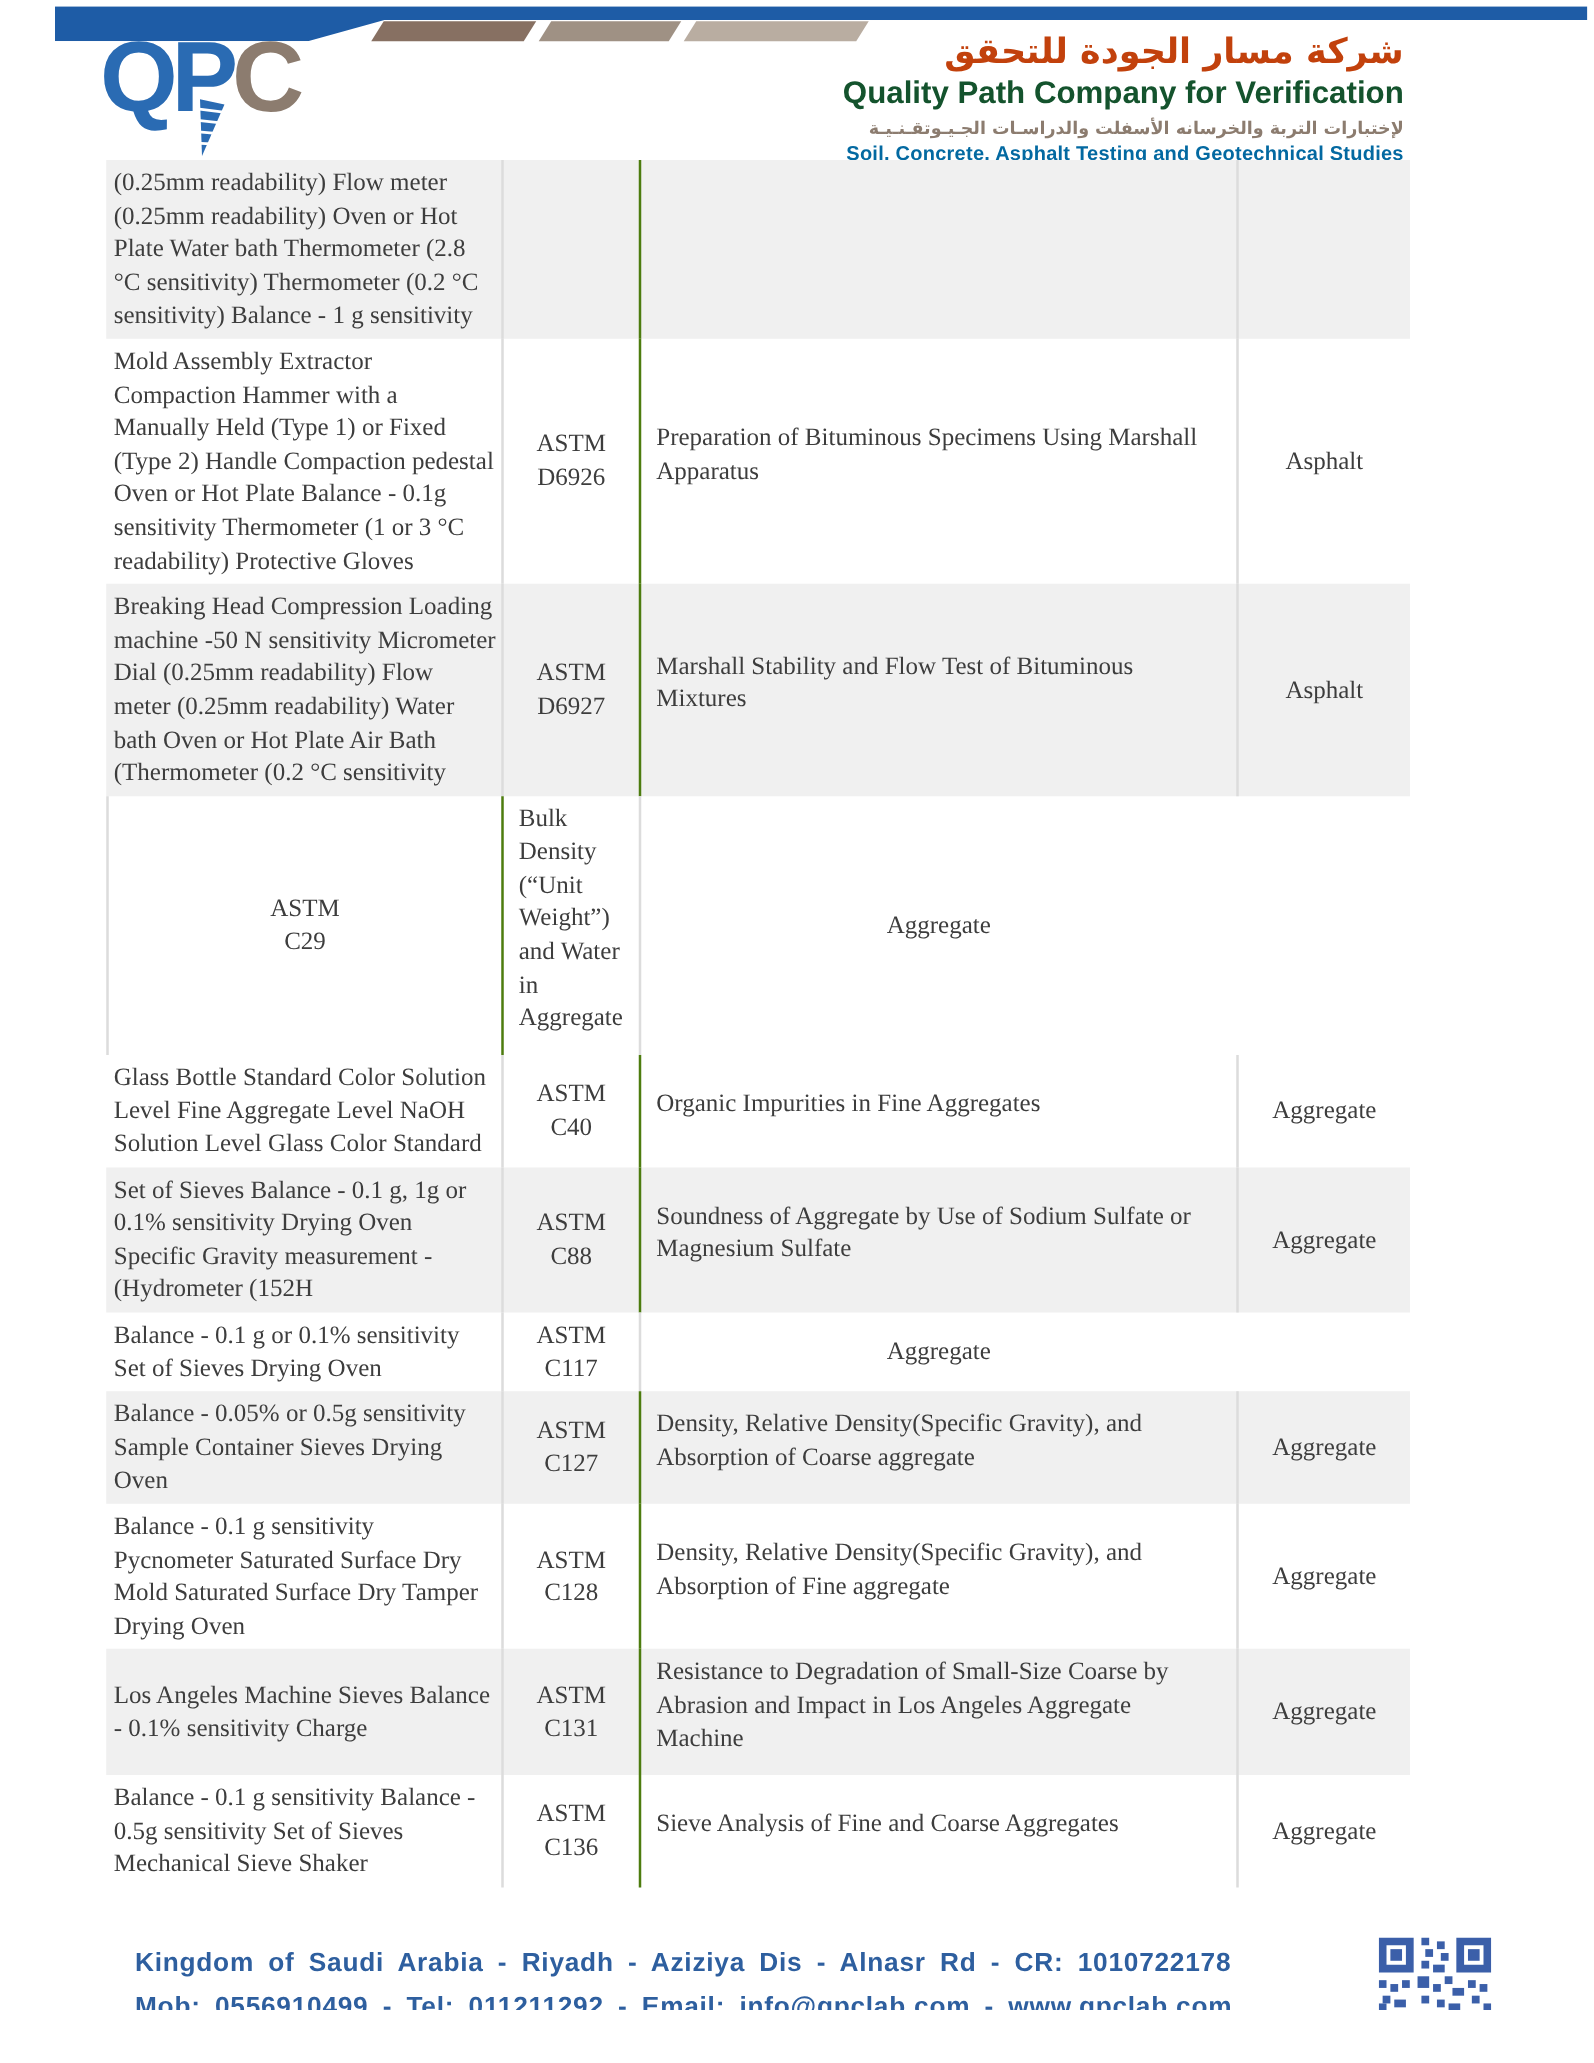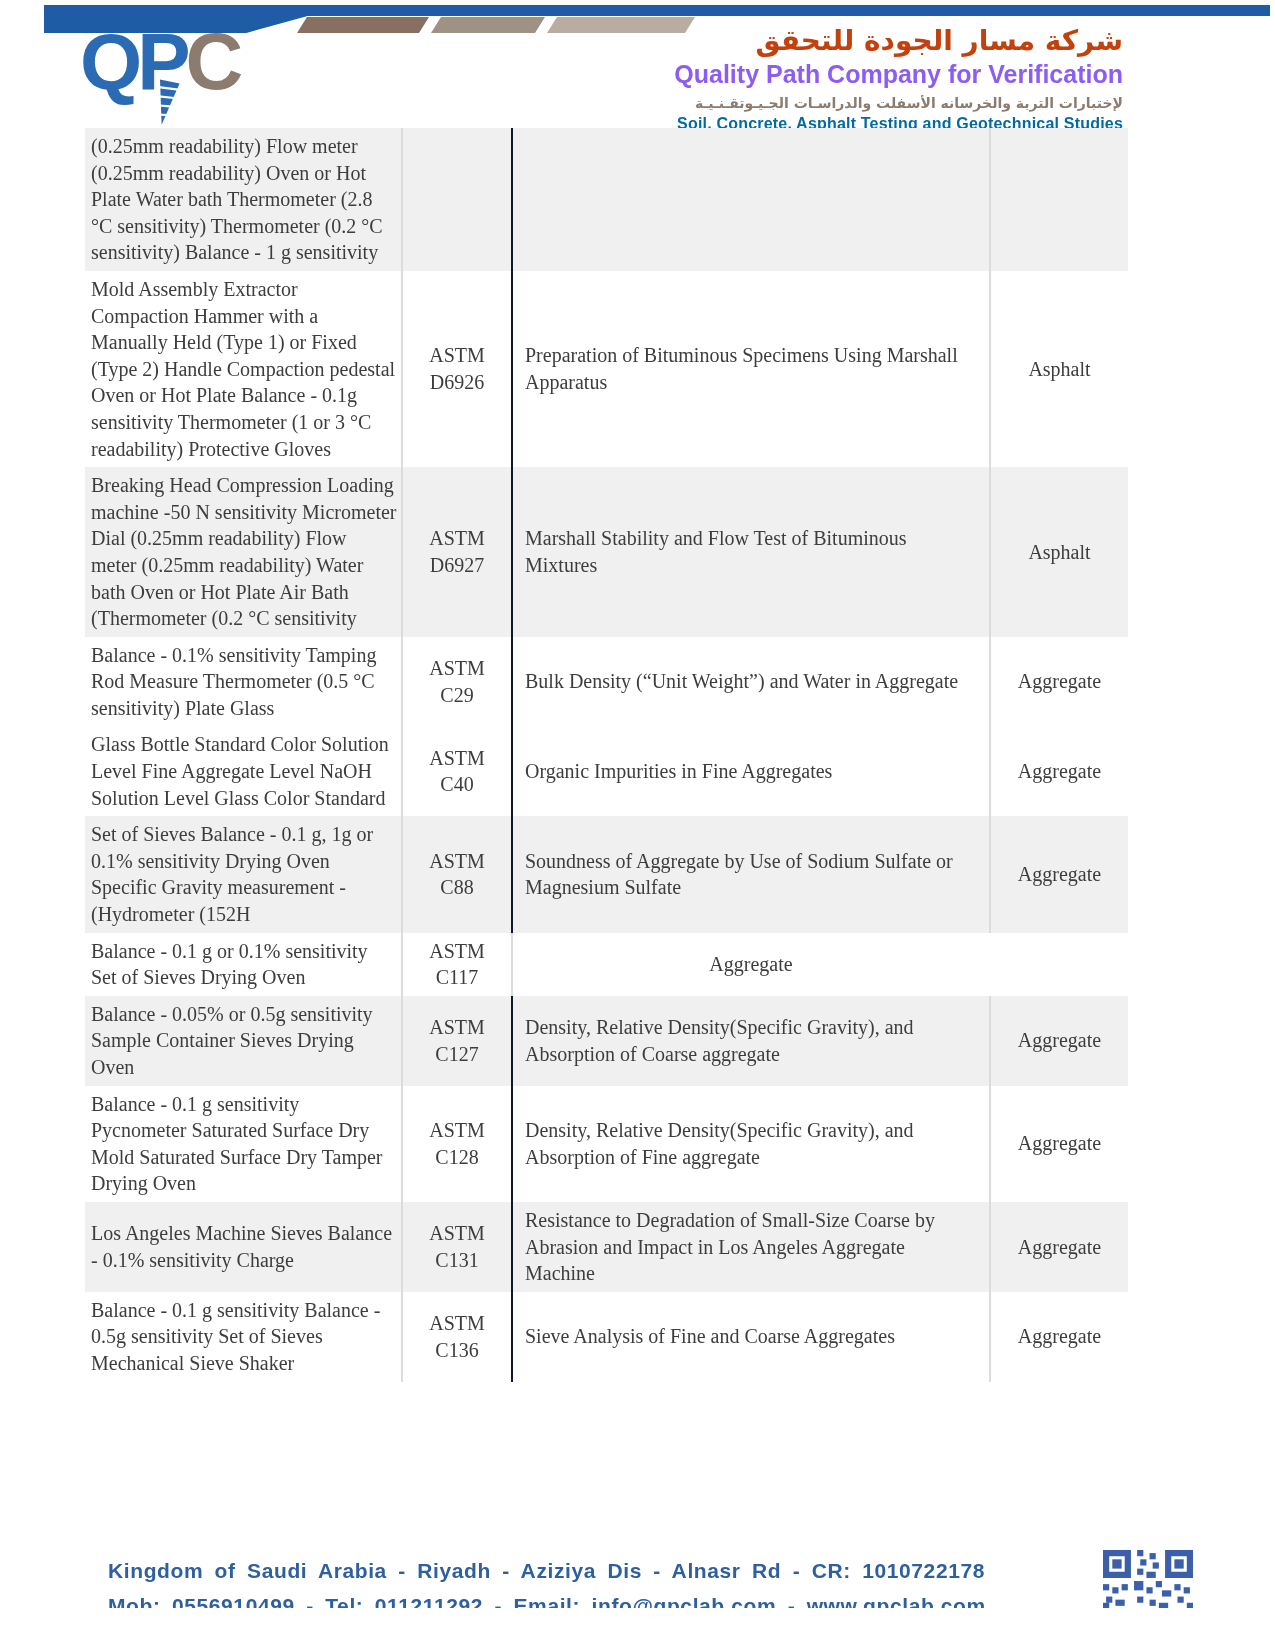--- a/index.html
+++ b/index.html
@@ -17,32 +17,32 @@
   
   .logo{position:absolute;left:80px;top:22px;font-family:"Liberation Sans",sans-serif;
         font-weight:700;font-size:80px;letter-spacing:-5px;line-height:1;}
   .logo .qp{color:#2a6bb3;}
   .logo .c{color:#8c7c6f;}
   .screw{position:absolute;left:150px;top:80px;transform:rotate(12deg);}
 
   
   .head-right{position:absolute;right:152px;top:24px;text-align:right;}
   .hr-ar-name{font-family:"DejaVu Sans",sans-serif;font-weight:700;font-size:28px;color:#c2410c;direction:rtl;}
-  .hr-en-name{font-family:"Liberation Sans",sans-serif;font-weight:700;font-size:25px;color:#8b5cf6;margin-top:3px;}
+  .hr-en-name{font-family:"Liberation Sans",sans-serif;font-weight:700;font-size:25px;color:#14532d;margin-top:3px;}
   .hr-ar-tag{font-family:"DejaVu Sans",sans-serif;font-weight:700;font-size:14px;color:#8c7c6f;direction:rtl;margin-top:6px;}
   .hr-en-tag{font-family:"Liberation Sans",sans-serif;font-weight:700;font-size:16px;color:#0369a1;margin-top:4px;letter-spacing:.2px;}
 
   
   .tbl{position:absolute;left:85px;top:128px;width:1043px;}
   .row{display:grid;grid-template-columns:316px 110px 478px 139px;}
   .row.shaded{background:#f0f0f0;}
   .cell{display:flex;align-items:center;font-size:20px;line-height:1.33;}
   .cell.c1{padding:5px 4px 5px 6px;}
   .cell.c2{justify-content:center;text-align:center;border-left:2px solid #dcdcdc;}
-  .cell.c3{padding:5px 26px 5px 12px;border-left:2px solid #0f172a;}
+  .cell.c3{padding:5px 26px 16px 12px;border-left:2px solid #4d7c0f;}
   .cell.c4{justify-content:center;text-align:center;border-left:2px solid #dcdcdc;}
   .std{display:flex;flex-direction:column;align-items:center;}
 
   
   .footer{position:absolute;left:108px;top:1553px;font-family:"Liberation Sans",sans-serif;
           font-weight:700;font-size:21px;color:#2e5f9f;letter-spacing:.6px;word-spacing:5px;line-height:35px;}
   .qr{position:absolute;left:1103px;top:1550px;}
   .bottom-rule{position:absolute;left:85px;top:1630px;width:1108px;height:3px;
                background:linear-gradient(#b9bfc6,#8f969d);}
 </style>
@@ -123,23 +123,20 @@
       </div>
       <div class="cell c3">
           <span>Marshall Stability and Flow Test of Bituminous Mixtures</span>
         </div>
       <div class="cell c4">
           <span>Asphalt</span>
         </div>
     </div>
 
     <div class="row">
-      <div class="cell c1">
-          <span>Balance - 0.1% sensitivity Tamping Rod Measure Thermometer (0.5 °C sensitivity) Plate Glass</span>
-        </div>
       <div class="cell c2">
         <span class="std">
           <span>ASTM</span>
           <span>C29</span>
         </span>
       </div>
       <div class="cell c3">
           <span>Bulk Density (“Unit Weight”) and Water in Aggregate</span>
         </div>
       <div class="cell c4">

